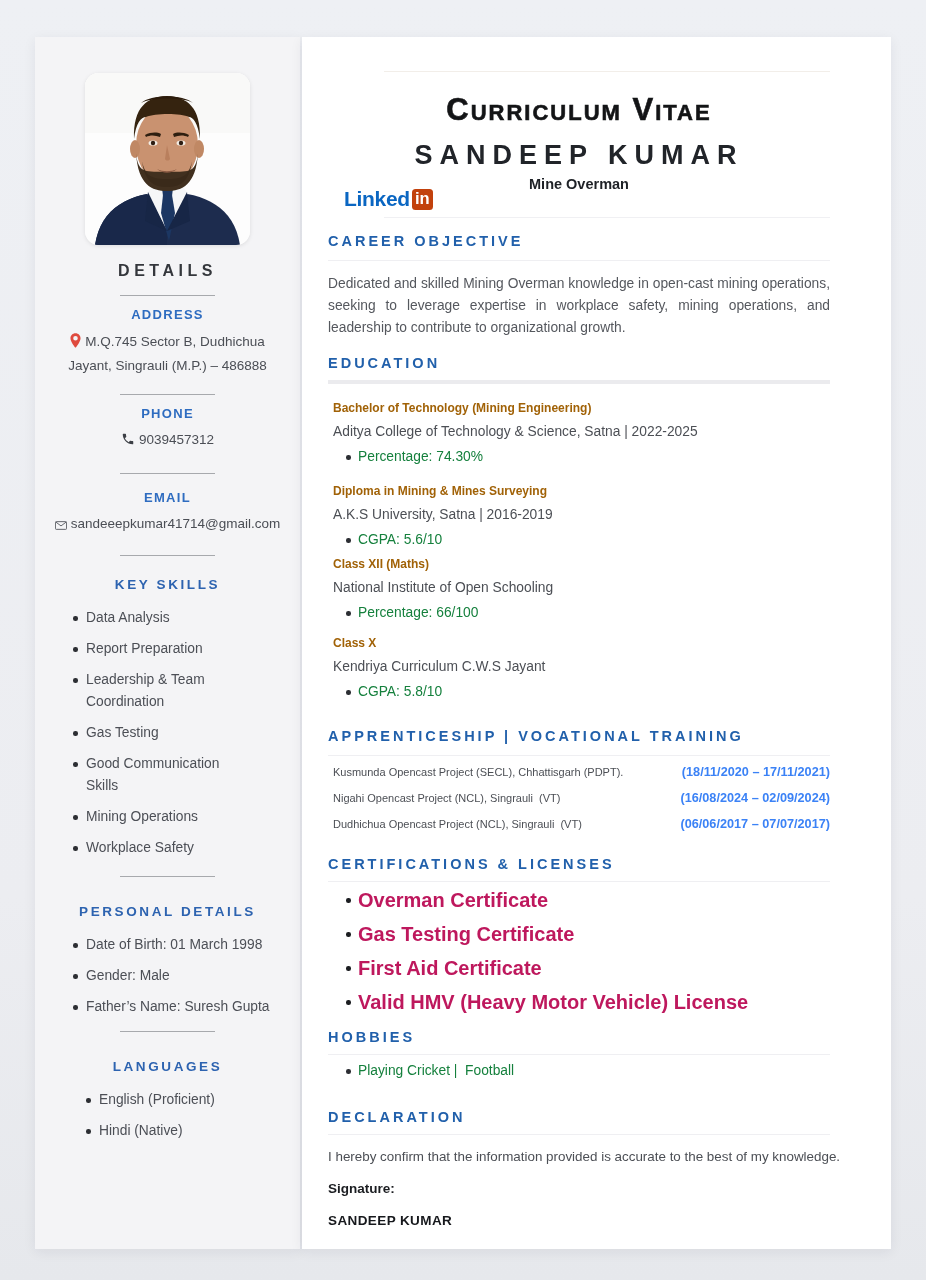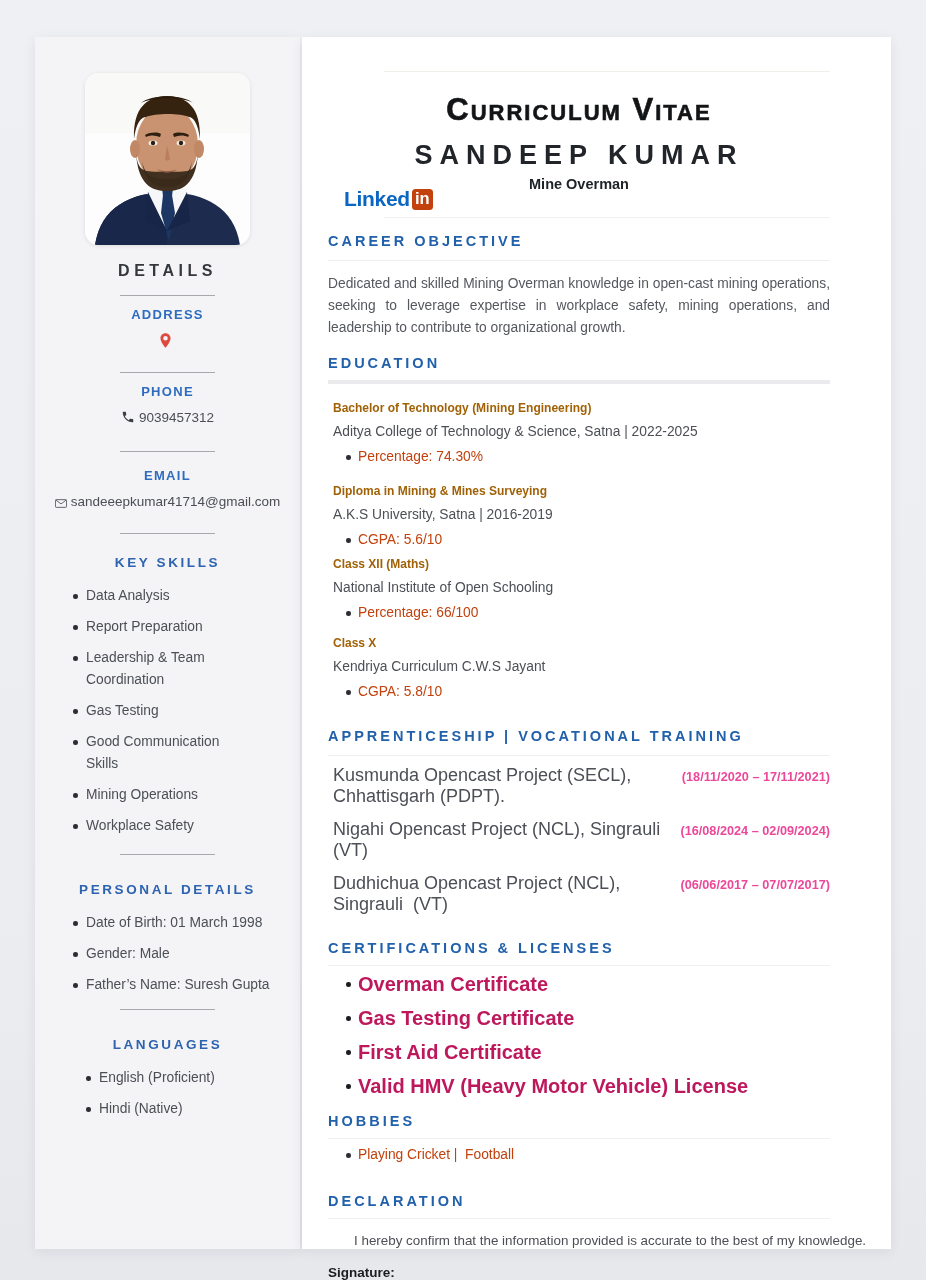--- a/index.html
+++ b/index.html
@@ -45,38 +45,38 @@
   .rule-header{height:1px;background:#f0f0f3;margin:25px 0 0 56px;}
 
   .section-title{font-size:14.5px;font-weight:bold;letter-spacing:3px;color:#2160ab;}
   .mt-career{margin-top:15px;}
   .rule-thin{height:1px;background:#efeff2;margin-top:11px;}
   .rule-thick{height:4px;background:#ebebee;margin-top:9px;}
   .objective{margin-top:12px;font-size:13.8px;line-height:22px;color:#55585e;text-align:justify;}
 
   .edu-degree{font-size:12px;font-weight:bold;color:#a16207;line-height:16px;margin-left:5px;}
   .edu-inst{margin-top:8px;font-size:13.8px;color:#4c4f55;line-height:16px;margin-left:5px;}
-  .dot-line{position:relative;margin-top:9px;padding-left:30px;font-size:13.8px;color:#c2410c;line-height:16px;}
+  .dot-line{position:relative;margin-top:9px;padding-left:30px;font-size:13.8px;color:#15803d;line-height:16px;}
   .dot-line::before{content:"";position:absolute;left:18px;top:6px;width:4.5px;height:4.5px;border-radius:50%;background:#2c2e33;}
   .edu-entry{margin-top:16px;}
   .edu-gap-lg{margin-top:18px;}
   .edu-gap-sm{margin-top:8px;}
   .edu-gap-md{margin-top:14px;}
 
   .train-rows{margin-top:9px;}
   .train-row{display:flex;justify-content:space-between;align-items:baseline;margin:0 0 12px 5px;}
-  .train-place{font-size:18px;color:#4c4f55;white-space:pre-wrap;}
-  .train-dates{font-size:12.7px;font-weight:bold;color:#ec4899;white-space:nowrap;}
+  .train-place{font-size:11px;color:#4c4f55;white-space:pre-wrap;}
+  .train-dates{font-size:12.7px;font-weight:bold;color:#3b82f6;white-space:nowrap;}
 
   .cert-list{list-style:none;margin:11px 0 0 0;padding:0;}
   .cert-list li{position:relative;padding-left:30px;margin-bottom:19px;font-size:20px;font-weight:bold;color:#be185d;line-height:15px;}
   .cert-list li::before{content:"";position:absolute;left:18px;top:5px;width:4.5px;height:4.5px;border-radius:50%;background:#1b1d21;}
   .hobby-line{margin-top:8px;font-weight:normal;white-space:pre-wrap;}
 
-  .decl-body{margin-top:14px;margin-right:-40px;font-size:13.4px;color:#4c4f55;white-space:nowrap;margin-left:26px;}
+  .decl-body{margin-top:14px;margin-right:-40px;font-size:13.4px;color:#4c4f55;white-space:nowrap;}
   .sig-label{margin-top:17px;font-size:13.5px;font-weight:bold;color:#1b1d21;}
   .sig-name{margin-top:17px;font-size:13.5px;font-weight:bold;letter-spacing:.4px;color:#16181c;}
 
   .mt-19{margin-top:25px;} .mt-28{margin-top:28px;} .mt-30{margin-top:30px;}
   .mt-16{margin-top:16px;}
   .sb-mt-17{margin-top:17px;} .sb-mt-20{margin-top:20px;} .sb-mt-18{margin-top:18px;}
   .sb-mt-16{margin-top:16px;} .sb-mt-13{margin-top:13px;} .sb-mt-27{margin-top:27px;}
 </style>
 </head>
 <body>
@@ -132,21 +132,21 @@
     <div class="details-heading">DETAILS</div>
     <hr class="sb-divider">
 
     <div>
       <div class="sb-blue">ADDRESS</div>
       <div class="sb-text">
         <span class="icon-inline">
           <svg width="11" height="15" viewBox="0 0 12 16">
               <path d="M6 0C2.9 0 .5 2.4.5 5.5 .5 9.6 6 16 6 16s5.5-6.4 5.5-10.5C11.5 2.4 9.1 0 6 0zm0 8A2.5 2.5 0 1 1 6 3a2.5 2.5 0 0 1 0 5z" fill="#df4a3e"></path>
             </svg>
-        </span>
+        </span><span>M.Q.745 Sector B, Dudhichua Jayant, Singrauli (M.P.) – 486888</span>
       </div>
     </div>
     <hr class="sb-divider sb-mt-17">
 
     <div>
       <div class="sb-blue">PHONE</div>
       <div class="sb-text" style="margin-top:8px">
         <span class="icon-inline">
           <svg width="14" height="14" viewBox="0 0 24 24">
               <path d="M6.6 10.8c1.6 3 3.6 5 6.6 6.6l2.2-2.2c.3-.3.7-.4 1-.2 1.1.4 2.3.6 3.6.6.6 0 1 .4 1 1V20c0 .6-.4 1-1 1C10.6 21 3 13.4 3 4c0-.6.4-1 1-1h3.5c.6 0 1 .4 1 1 0 1.3.2 2.5.6 3.6.1.3 0 .7-.2 1l-2.3 2.2z" fill="#3c3f45"></path>

